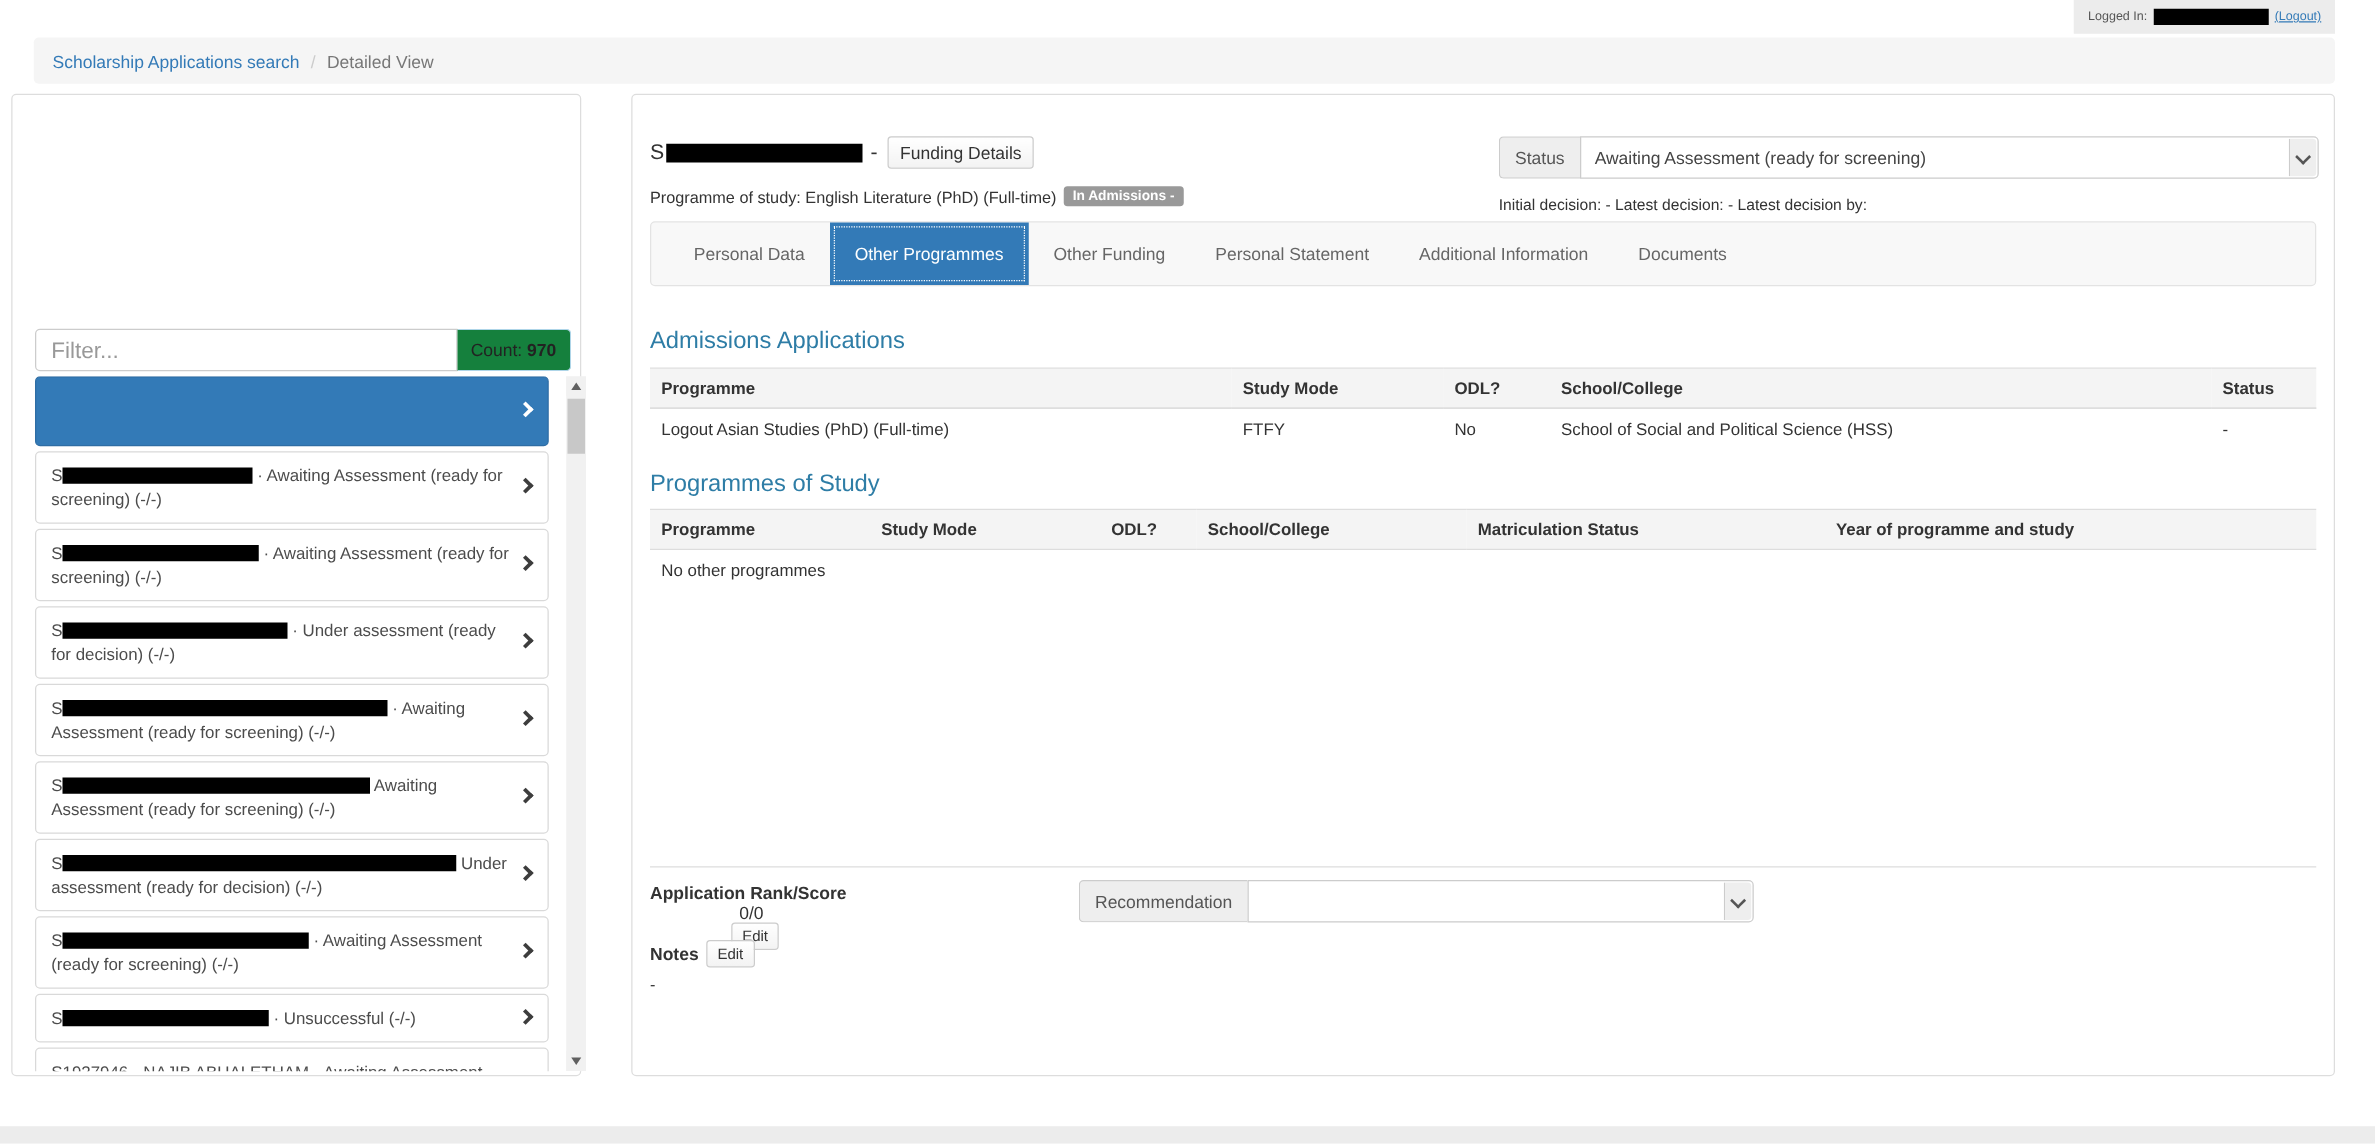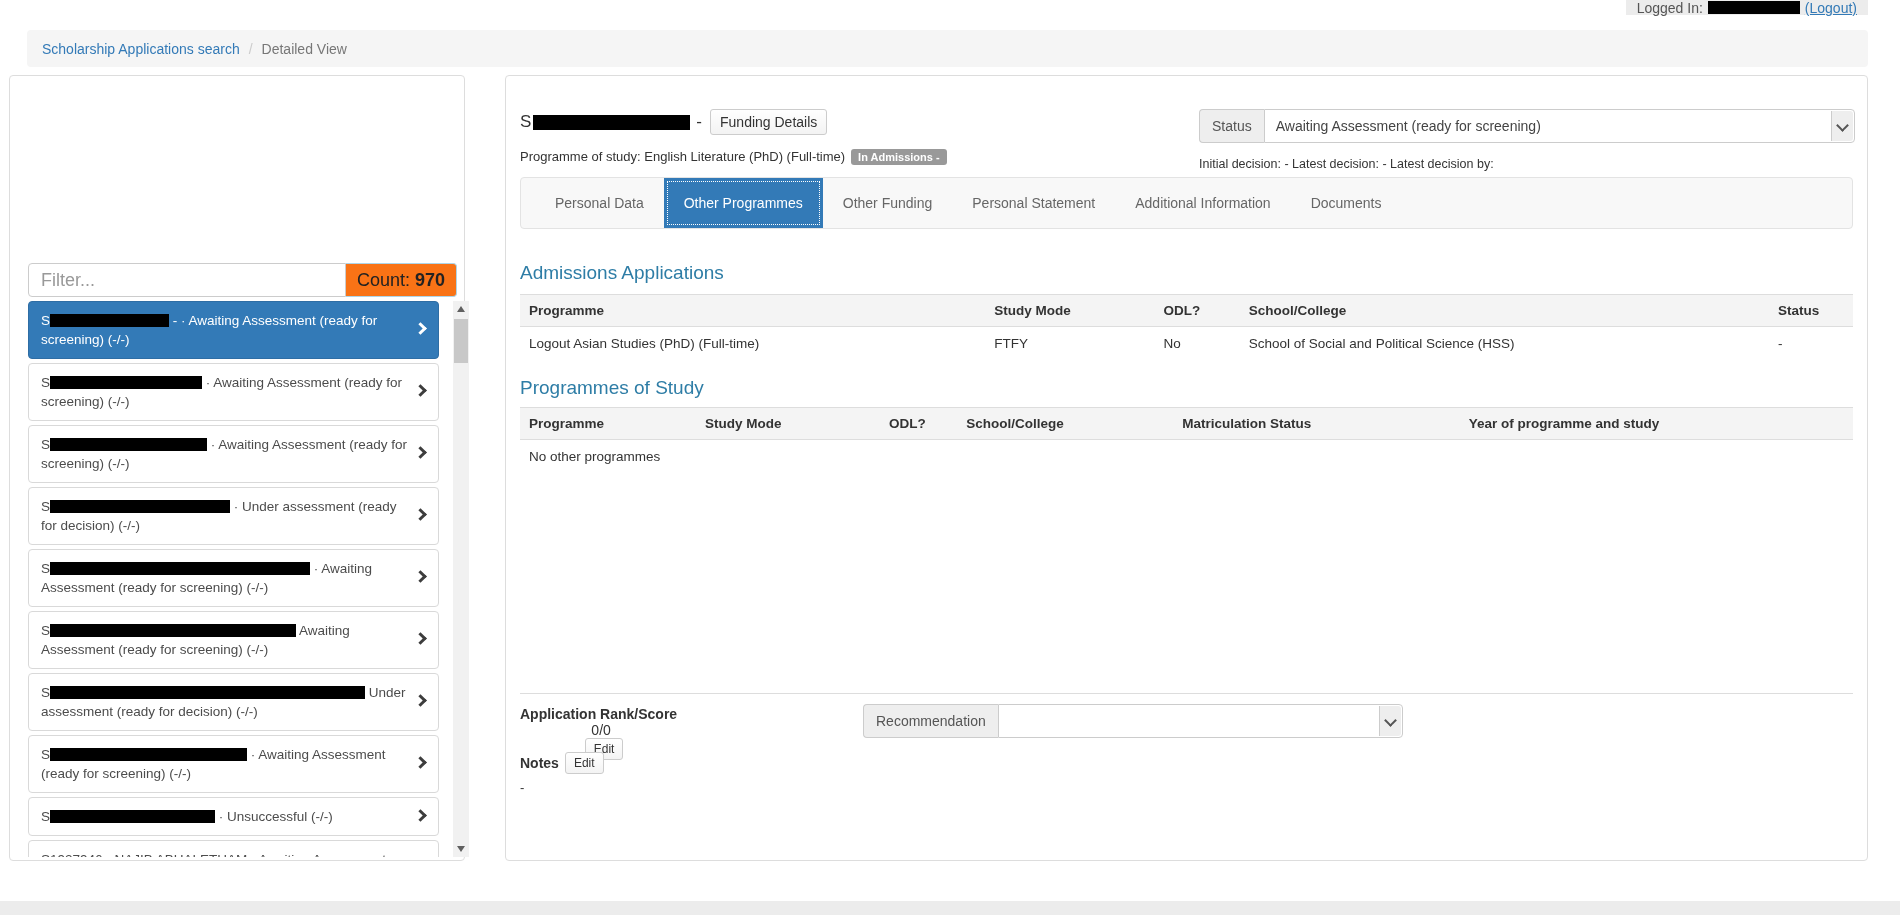--- a/index.html
+++ b/index.html
@@ -1,22 +1,22 @@
 <!DOCTYPE html>
 <html style="--accent: #337ab7; --heading: #2e7da6; --badge: #999999; --footer: #ececec; --redact: #000000;"><head>
 <meta charset="utf-8">
 <style>
   * { margin:0; padding:0; box-sizing:border-box; }
   html,body { width:1900px; height:915px; overflow:hidden; background:#fff;
     font-family:"Liberation Sans","DejaVu Sans",sans-serif; color:#333; }
   .page { position:relative; width:1900px; height:915px; }
 
   
-  .topbar { position:absolute; top:0; right:32px; height:15px; background:#ececec;
-    display:flex; align-items:center; gap:5px; padding:0 11px; font-size:14px; color:#555; }
+  .topbar { position:absolute; top:0; right:32px; height:27px; background:#ececec;
+    display:flex; align-items:center; gap:5px; padding:0 11px; font-size:10px; color:#555; }
   .redact { display:inline-block; background:var(--redact,#000); height:13px; vertical-align:-2px; }
   .logout { color:var(--accent,#337ab7); text-decoration:underline; cursor:pointer; }
 
   
   .breadcrumb { position:absolute; left:27px; right:32px; top:30px; height:37px; background:#f5f5f5;
     border-radius:4px; display:flex; align-items:center; padding:0 15px; font-size:14px; color:#777; }
   .breadcrumb a { color:var(--accent,#337ab7); text-decoration:none; cursor:pointer; }
   .crumb-sep { margin:0 9px; color:#ccc; }
 
   
@@ -29,22 +29,22 @@
   .well { position:absolute; left:18px; right:18px; top:18px; height:144px; background:#fafafa;
     border:1px solid #e3e3e3; border-radius:4px; padding:20px 14px; font-size:14px; color:#3b3f44; }
   .well .row { margin-bottom:11px; line-height:14px; }
   .well b { font-weight:bold; }
 
   
   .filter-row { position:absolute; left:18px; top:187px; width:429px; height:34px; display:flex; }
   .filter-input { flex:1; border:1px solid #ccc; border-radius:4px 0 0 4px; padding:6px 12px;
     font-size:18px; font-family:inherit; color:#555; outline:none; }
   .filter-input::placeholder { color:#999; }
-  .count-addon { background:#f97316; border:1px solid #aed5e8; border-left:none;
-    border-radius:0 4px 4px 0; padding:0 11px; font-size:18px; color:#222; line-height:32px; white-space:nowrap; }
+  .count-addon { background:#15803d; border:1px solid #aed5e8; border-left:none;
+    border-radius:0 4px 4px 0; padding:0 11px; font-size:14px; color:#222; line-height:32px; white-space:nowrap; }
   .count-addon b { font-weight:bold; }
 
   
   .app-list { position:absolute; left:18px; top:225px; width:441px; height:556px; overflow:hidden; }
   .app-item { position:relative; width:411px; min-height:56px; margin-bottom:4px; background:#fff;
     border:1px solid #d9d9d9; border-radius:4px; padding:9px 30px 9px 12px;
     font-size:13.5px; line-height:19px; color:#4c4c4c; cursor:pointer; }
   .app-item.single { min-height:39px; }
   .app-item.selected { background:var(--accent,#337ab7); border-color:#2e6da4; color:#fff; }
   .chev { position:absolute; right:13px; top:50%; width:9px; height:9px; margin-top:-6px;
@@ -63,21 +63,21 @@
 
   
   .student-row { position:absolute; left:14px; top:33px; display:flex; align-items:center;
     font-size:17px; color:#333; }
   .btn { display:inline-block; background:linear-gradient(#ffffff,#f3f3f3); border:1px solid #ccc;
     border-radius:3px; color:#333; cursor:pointer; font-family:inherit; }
   .btn-funding { font-size:14px; padding:4px 9px; margin-left:8px; }
   .btn-edit { font-size:12px; padding:3px 8px; margin-left:6px; }
 
   .programme-line { position:absolute; left:14px; top:73px; font-size:13px; color:#333;
-    display:flex; align-items:flex-start; }
+    display:flex; align-items:center; }
   .adm-badge { display:inline-block; margin-left:6px; background:var(--badge,#999);
     color:#fff; font-size:11px; font-weight:bold; padding:2px 7px; border-radius:3px; }
 
   
   .input-group { display:flex; height:34px; }
   .ig-addon { background:#eee; border:1px solid #ccc; border-right:none; border-radius:4px 0 0 4px;
     padding:0 12px; font-size:14px; color:#555; line-height:32px; white-space:nowrap; }
   .ig-select { flex:1; position:relative; background:#fff; border:1px solid #ccc; border-radius:0 4px 4px 0;
     font-size:14px; color:#444; line-height:32px; padding:0 30px 0 11px; cursor:pointer;
     white-space:nowrap; overflow:hidden; }
@@ -134,21 +134,21 @@
 
   <div class="left-panel">
 
     <div class="filter-row">
       <input class="filter-input" type="text" placeholder="Filter..." style="">
       <span class="count-addon"><span>Count:</span>&nbsp;<b>970</b></span>
     </div>
 
     <div class="app-list" id="app-list">
 
-      <div class="app-item selected"><span>S<span class="redact" style="width:119px"></span> - · Awaiting Assessment (ready for screening) (-/-)</span><span class="chev"></span></div>
+      <div class="app-item selected"><span class="chev"></span></div>
         <div class="app-item"><span>S<span class="redact" style="width:152px"></span> · Awaiting Assessment (ready for screening) (-/-)</span><span class="chev"></span></div>
         <div class="app-item"><span>S<span class="redact" style="width:157px"></span> · Awaiting Assessment (ready for screening) (-/-)</span><span class="chev"></span></div>
         <div class="app-item"><span>S<span class="redact" style="width:180px"></span> · Under assessment (ready for decision) (-/-)</span><span class="chev"></span></div>
         <div class="app-item"><span>S<span class="redact" style="width:260px"></span> · Awaiting Assessment (ready for screening) (-/-)</span><span class="chev"></span></div>
         <div class="app-item"><span>S<span class="redact" style="width:246px"></span> Awaiting Assessment (ready for screening) (-/-)</span><span class="chev"></span></div>
         <div class="app-item"><span>S<span class="redact" style="width:315px"></span> Under assessment (ready for decision) (-/-)</span><span class="chev"></span></div>
         <div class="app-item"><span>S<span class="redact" style="width:197px"></span> · Awaiting Assessment (ready for screening) (-/-)</span><span class="chev"></span></div>
         <div class="app-item single"><span>S<span class="redact" style="width:165px"></span> · Unsuccessful (-/-)</span><span class="chev"></span></div>
         <div class="app-item"><span>S1927946 · NAJIB ABUALETHAM · Awaiting Assessment</span></div>
         <div class="vscroll">

